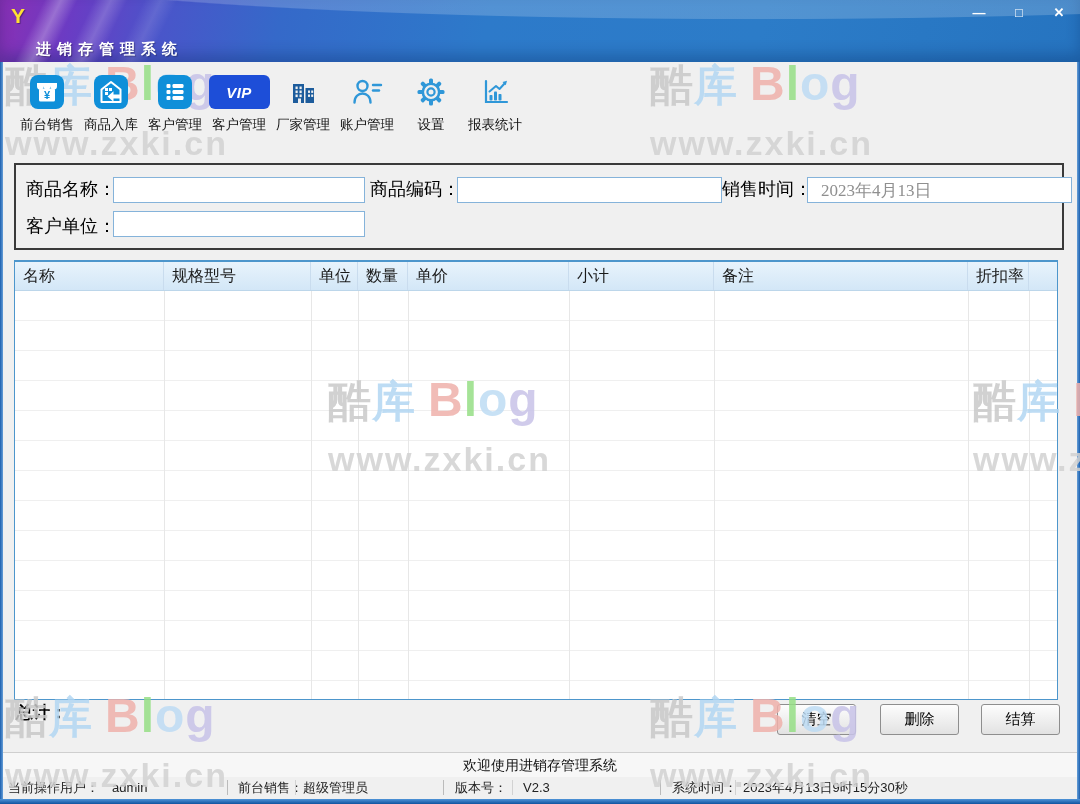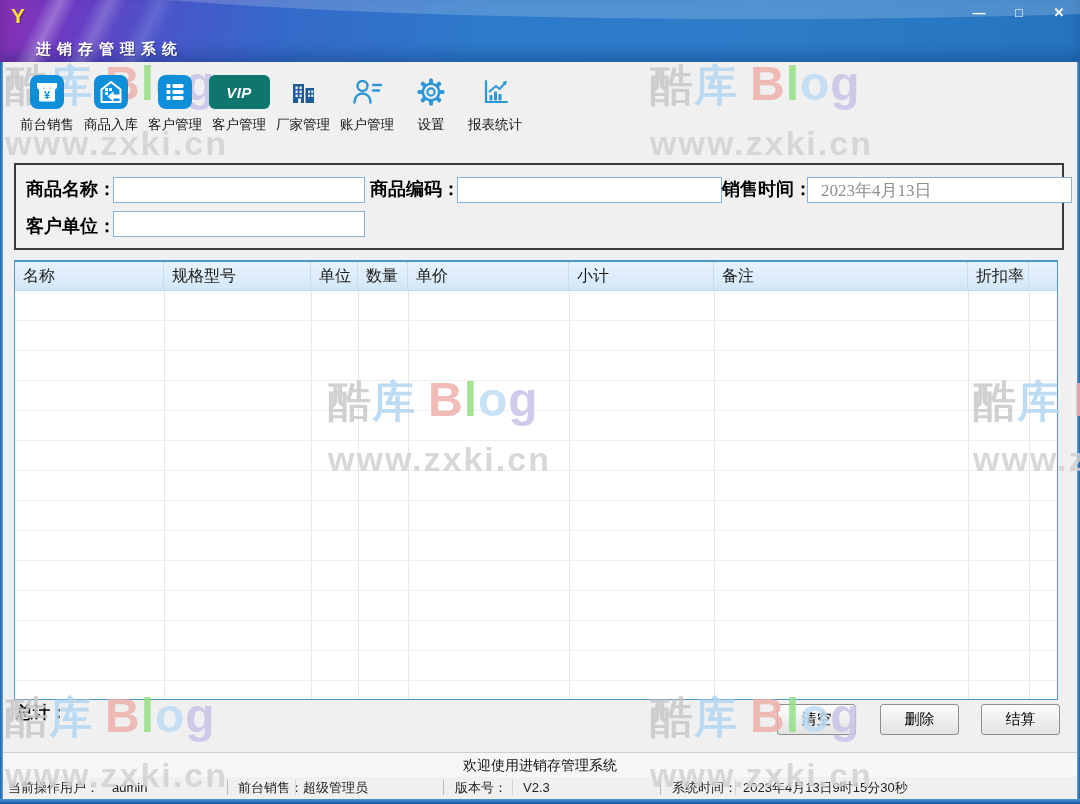--- a/index.html
+++ b/index.html
@@ -35,27 +35,27 @@
     background:linear-gradient(to right,#1c5fae,#669fd8);z-index:30;}
   .edge-right{position:absolute;right:0;top:62px;bottom:0;width:3px;
     background:linear-gradient(to left,#1c5fae,#669fd8);z-index:30;}
   .edge-bottom{position:absolute;left:0;right:0;bottom:0;height:5px;
     background:linear-gradient(#4f94d8,#10539f);z-index:31;}
   
   .toolbar{position:absolute;left:15px;top:72px;display:flex;z-index:45;}
   .tb-item{width:64px;display:flex;flex-direction:column;align-items:center;cursor:pointer;}
   .tb-icon{height:40px;display:flex;align-items:center;justify-content:center;}
   .tb-label{font-size:13.5px;color:#111;margin-top:4px;white-space:nowrap;}
-  .vip-box{width:61px;height:34px;background:#0f766e;border-radius:6px;display:flex;
+  .vip-box{width:61px;height:34px;background:#1d4ed8;border-radius:6px;display:flex;
     align-items:center;justify-content:center;color:#fff;font-weight:bold;font-style:italic;
     font-size:15px;letter-spacing:.5px;}
   
   .form-panel{position:absolute;left:14px;top:163px;width:1050px;height:87px;
     border:2px solid #3a3a3a;box-sizing:border-box;background:transparent;}
-  .f-label{position:absolute;font-family:"Liberation Serif",serif;font-weight:bold;
+  .f-label{position:absolute;font-family:"Liberation Serif",serif;font-weight:normal;
     font-size:18px;color:#000;white-space:nowrap;}
   .f-input{position:absolute;height:24px;border:1px solid #85b3da;background:#fff;
     font-size:15px;padding:0 13px;box-sizing:content-box;outline:none;}
   .f-date{color:#8f8f8f;font-family:"Liberation Serif",serif;font-size:17px;}
   
   .items-table{position:absolute;left:14px;top:260px;width:1044px;height:440px;
     box-sizing:border-box;border:1px solid #4d96cc;border-top:2px solid #4d96cc;background:#fff;}
   .thead{display:flex;height:29px;box-sizing:border-box;
     background:linear-gradient(#e8f3fc,#d3e7f7);border-bottom:1px solid #bcd6ea;}
   .th{box-sizing:border-box;border-right:1px solid #c9dcee;font-size:16px;color:#1a1a1a;

